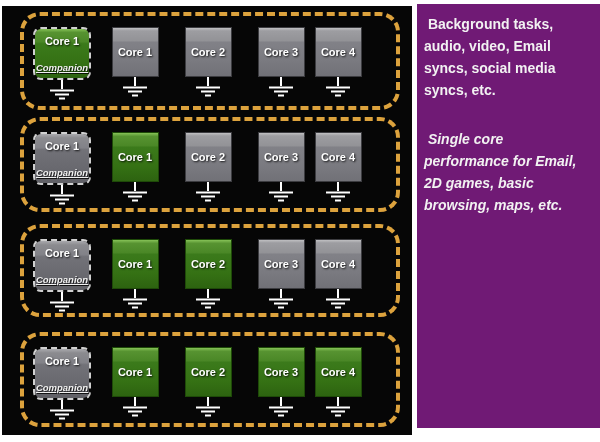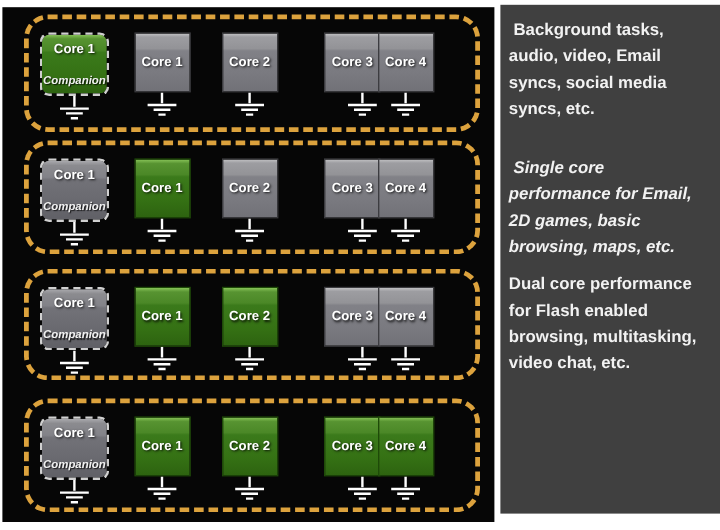--- a/index.html
+++ b/index.html
@@ -3,55 +3,55 @@
 <meta charset="utf-8">
 <style>
   html,body{margin:0;padding:0;}
   body{width:600px;height:442px;overflow:hidden;background:#ffffff;
        font-family:"Liberation Sans", sans-serif;}
   .page{position:relative;width:600px;height:442px;background:#ffffff;}
 
   
   .panel{position:absolute;background:#060606;}
   .panel.left{left:2px;top:6px;width:410px;height:429px;}
-  .panel.right{left:417px;top:4px;width:183px;height:424px;background:#404040;}
+  .panel.right{left:417px;top:4px;width:183px;height:424px;background:#701a75;}
 
   
   .row-box{position:absolute;left:18px;width:380px;box-sizing:border-box;
            border:4px dashed var(--dash,#dca23d);border-radius:20px;}
   .row-box:nth-of-type(1){top:6px;height:98px;}
   .row-box:nth-of-type(2){top:111px;height:95px;}
   .row-box:nth-of-type(3){top:218px;height:93px;}
   .row-box:nth-of-type(4){top:326px;height:95px;}
 
   
   .cell{position:absolute;top:11px;width:72px;display:flex;flex-direction:column;
         align-items:center;}
   .cell:nth-child(1){left:2px;}
   .cell:nth-child(2){left:75px;}
   .cell:nth-child(3){left:148px;}
-  .cell:nth-child(4){left:221px;align-items:flex-end;}
+  .cell:nth-child(4){left:221px;}
   .cell:nth-child(5){left:278px;}
 
   .core{box-sizing:border-box;width:47px;height:50px;display:flex;flex-direction:column;
         align-items:center;justify-content:center;}
   .core.gray{background:linear-gradient(180deg,#c0c0c2 0%,#9d9da1 6%,#939397 26%,
              #818187 30%,#7a7a80 68%,#717177 100%);border:1px solid #3c3c40;}
   .core.green{background:linear-gradient(180deg,#86c257 0%,#579331 7%,#4b8827 26%,
               #3b7a1b 30%,#357114 70%,#2d6310 100%);border:1px solid #1e4a08;}
   .core.companion{width:58px;height:53px;border:2px dashed var(--companion_dash,#d0d0d0);
         border-radius:8px;background-clip:padding-box;}
   .core.companion.gray{background-image:linear-gradient(180deg,#aaaaae 0%,#8b8b8f 8%,
         #828288 28%,#727278 32%,#69696f 70%,#606066 100%);}
 
   .label{font-size:11px;font-weight:bold;color:#ffffff;line-height:12px;
          text-shadow:1px 1px 2px rgba(0,0,0,.85);white-space:nowrap;}
   .sublabel{font-size:9.5px;font-weight:bold;font-style:italic;color:#f0f0f0;
          line-height:11px;margin-top:15px;text-shadow:1px 1px 1px rgba(0,0,0,.8);
-         white-space:nowrap;}
+         white-space:nowrap;text-decoration:underline;}
   .sublabel:empty{display:none;}
 
   .ground{margin-top:0;display:block;}
 
   
   .desc{position:absolute;left:7px;right:2px;color:#f2f2f2;font-size:14px;
         font-weight:bold;line-height:22px;white-space:pre-wrap;}
   .desc:nth-of-type(1){top:9px;}
   .desc:nth-of-type(2){top:124px;font-style:italic;}
   .desc:nth-of-type(3){top:221px;}
@@ -313,18 +313,14 @@
     </div>
   <div class="panel right">
     <div class="desc"> Background tasks,
 audio, video, Email
 syncs, social media
 syncs, etc.</div>
     <div class="desc"> Single core
 performance for Email,
 2D games, basic
 browsing, maps, etc.</div>
-    <div class="desc">Dual core performance
-for Flash enabled
-browsing, multitasking,
-video chat, etc.</div>
   </div>
 </div>
 
 </body></html>

